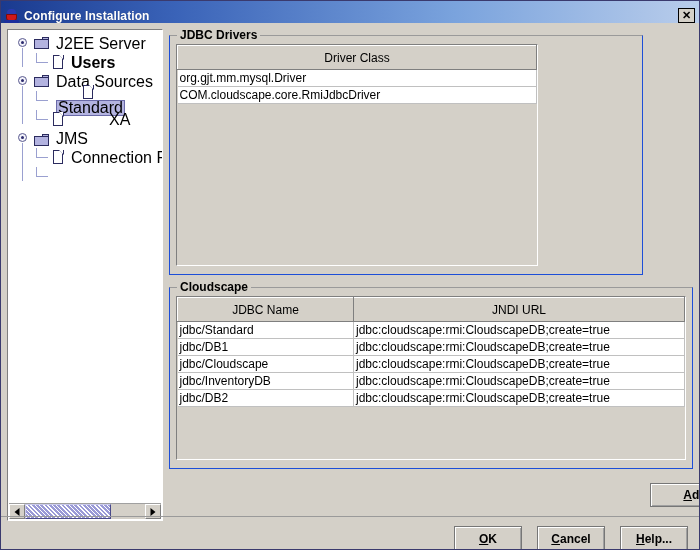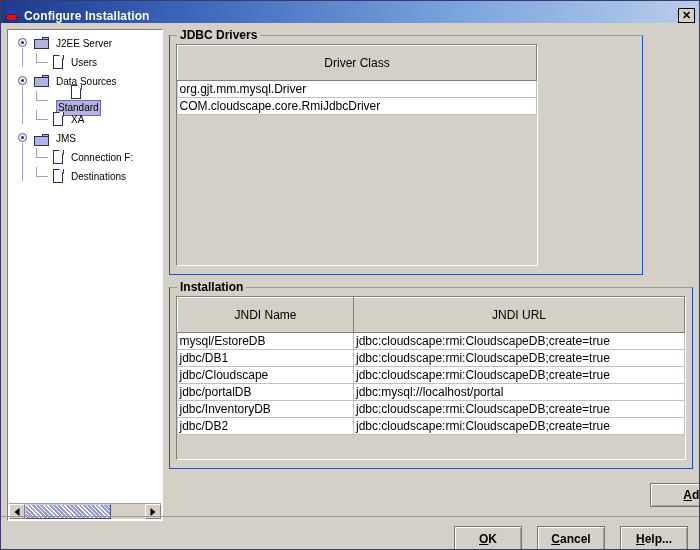--- a/index.html
+++ b/index.html
@@ -181,21 +181,21 @@
     border-top: 5px solid #2b2b5e;
   }
   .file-ico .fold2 {
     position: absolute; right: 2px; top: 0px;
     width: 0; height: 0;
     border-left: 4px solid transparent;
     border-top: 4px solid #ffffff;
   }
   .tlabel {
     margin-left: 4px;
-    font-size: 10px;
+    font-size: 16px;
     color: #000;
     line-height: 14px;
     padding: 1px 2px;
   }
   .tlabel.selected {
     background: #b3b3e0;
     border: 1px solid #6a6aa8;
     padding: 0px 1px;
   }
   .lvl1 { padding-left: 26px; }
@@ -295,21 +295,21 @@
     border-collapse: collapse;
     table-layout: fixed;
     font-size: 12px;
   }
   table.jtable th {
     background: #d4d0c8;
     border: 1px solid;
     border-color: #ffffff #7f7f7f #7f7f7f #ffffff;
     font-weight: normal;
     font-size: 12px;
-    height: 35px;
+    height: 24px;
     color: #000;
     text-align: center;
     padding: 0 2px;
   }
   table.jtable td {
     background: #ffffff;
     border-right: 1px solid #c0c0c0;
     border-bottom: 1px solid #c0c0c0;
     height: 17px;
     padding: 0 2px;
@@ -395,21 +395,21 @@
                 <div class="tab"></div>
                   <div class="body"></div>
               </div>
               <span class="tlabel">J2EE Server</span>
             </div>
           </div>
 
           <div class="tnode">
             <div class="elbow-v" style="height:10px;top:0;"></div>
             <div class="elbow"></div>
-            <div class="lvl2" style="display:flex;align-items:center;">
+            <div class="lvl2" style="display:flex;align-items:center;font-weight:bold;">
               <div class="file-ico">
                 <div class="page"></div>
                   <div class="fold"></div>
                   <div class="fold2"></div>
               </div>
               <span class="tlabel">Users</span>
             </div>
           </div>
 
           <div class="tnode">
@@ -436,21 +436,21 @@
                   <div class="fold"></div>
                   <div class="fold2"></div>
               </div>
               <span class="tlabel selected">Standard</span>
             </div>
           </div>
 
           <div class="tnode">
             <div class="elbow-v" style="height:10px;top:0;"></div>
             <div class="elbow"></div>
-            <div class="lvl2" style="display:flex;align-items:center;">
+            <div class="lvl2" style="display:flex;align-items:center;gap:38px;">
               <div class="file-ico">
                 <div class="page"></div>
                   <div class="fold"></div>
                   <div class="fold2"></div>
               </div>
               <span class="tlabel">XA</span>
             </div>
           </div>
 
           <div class="tnode">
@@ -477,28 +477,20 @@
                   <div class="fold"></div>
                   <div class="fold2"></div>
               </div>
               <span class="tlabel">Connection F:</span>
             </div>
           </div>
 
           <div class="tnode">
             <div class="elbow-v" style="height:10px;top:0;"></div>
             <div class="elbow"></div>
-            <div class="lvl2" style="display:flex;align-items:center;">
-              <div class="file-ico">
-                <div class="page"></div>
-                  <div class="fold"></div>
-                  <div class="fold2"></div>
-              </div>
-              <span class="tlabel">Destinations</span>
-            </div>
           </div>
 
         </div>
 
         <div id="tree-hscroll">
           <div class="sb-btn left">
               <div class="arrow"></div>
             </div>
           <div id="sb-track">
             <div id="sb-thumb"></div>
@@ -527,49 +519,45 @@
               </tr>
               <tr>
                 <td>COM.cloudscape.core.RmiJdbcDriver</td>
               </tr>
             </tbody>
           </table>
         </div>
       </div>
 
       <div class="groupbox" id="gb-datasources">
-        <span class="gb-title">Installation</span>
+        <span class="gb-title">Cloudscape</span>
         <div class="tablebox" style="left:6px; top:8px; width:510px; height:164px;">
           <table class="jtable">
             <colgroup>
                 <col style="width:176px;">
                 <col>
               </colgroup>
             <thead>
               <tr>
-                <th>JNDI Name</th>
+                <th>JDBC Name</th>
                 <th>JNDI URL</th>
               </tr>
             </thead>
             <tbody>
               <tr>
-                <td>mysql/EstoreDB</td>
+                <td>jdbc/Standard</td>
                 <td>jdbc:cloudscape:rmi:CloudscapeDB;create=true</td>
               </tr>
               <tr>
                 <td>jdbc/DB1</td>
                 <td>jdbc:cloudscape:rmi:CloudscapeDB;create=true</td>
               </tr>
               <tr>
                 <td>jdbc/Cloudscape</td>
                 <td>jdbc:cloudscape:rmi:CloudscapeDB;create=true</td>
-              </tr>
-              <tr>
-                <td>jdbc/portalDB</td>
-                <td>jdbc:mysql://localhost/portal</td>
               </tr>
               <tr>
                 <td>jdbc/InventoryDB</td>
                 <td>jdbc:cloudscape:rmi:CloudscapeDB;create=true</td>
               </tr>
               <tr>
                 <td>jdbc/DB2</td>
                 <td>jdbc:cloudscape:rmi:CloudscapeDB;create=true</td>
               </tr>
             </tbody>

